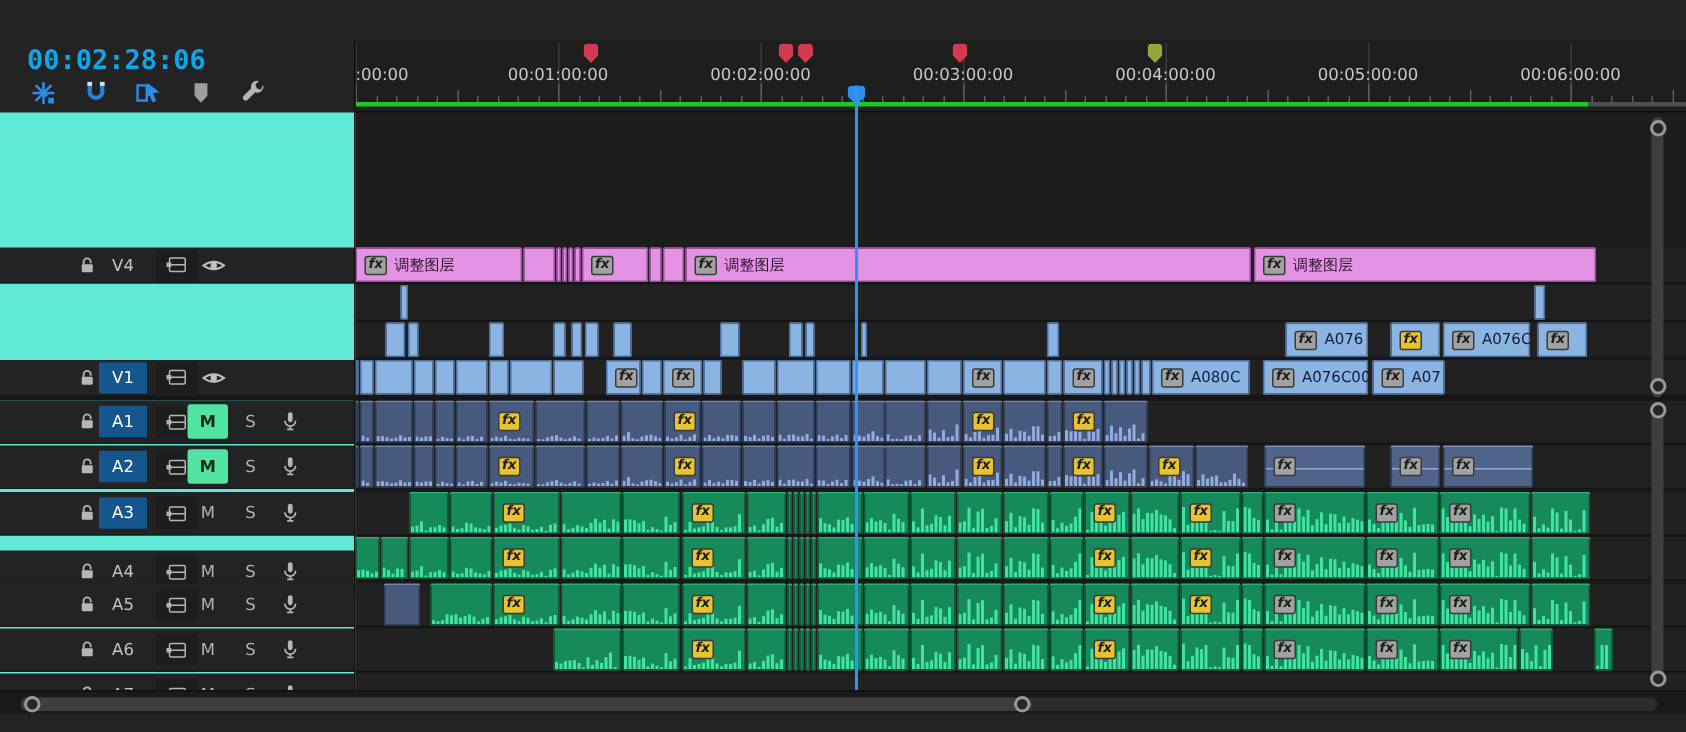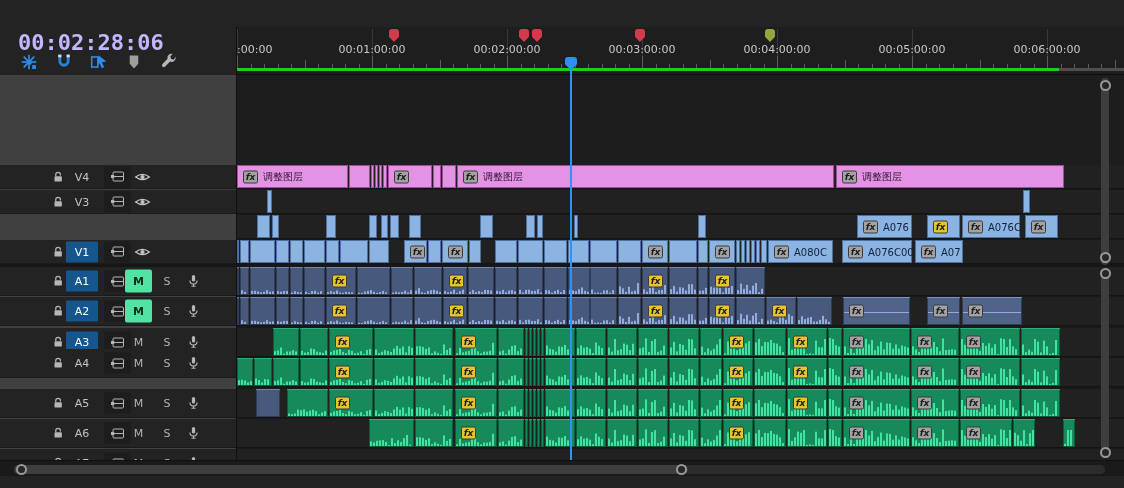--- a/index.html
+++ b/index.html
@@ -7,23 +7,23 @@
        font-family:"DejaVu Sans","Liberation Sans",sans-serif;}
   
   .tabbar{position:absolute;left:0;top:0;width:1124px;height:27px;background:#1c1c1c;
           border-bottom:1px solid #121212;box-sizing:border-box;z-index:4;}
   .tab{position:absolute;top:0;height:25px;display:flex;align-items:center;gap:9px;
        color:#b9b9b9;font-size:12px;padding:0 6px;cursor:default;white-space:nowrap;}
   .tab.active{color:#d8d8d8;border-bottom:2px solid #b5b5b5;}
   .closex{color:#9b9b9b;font-size:12px;}
   .menux{color:#b5b5b5;font-size:13px;}
   
-  .timecode{position:absolute;left:18px;top:30px;color:#c4b5fd;
+  .timecode{position:absolute;left:18px;top:30px;color:#0ea5e9;
             font-family:"DejaVu Sans Mono","Liberation Mono",monospace;
-            font-size:22px;font-weight:bold;letter-spacing:0px;z-index:3;}
+            font-size:18px;font-weight:bold;letter-spacing:0px;z-index:3;}
   .toolbar{position:absolute;left:20px;top:53px;display:flex;gap:17px;align-items:center;z-index:3;}
   .tbico{width:18px;height:18px;display:inline-flex;}
   .tbico svg{width:18px;height:18px;}
   
   .ruler{position:absolute;left:237px;top:27px;width:887px;height:48px;background:#1e1e1e;
          overflow:hidden;border-bottom:1px solid #0d0d0d;box-sizing:border-box;z-index:2;}
   .mgrid{position:absolute;top:2px;width:1px;height:41px;background:#3a3a3a;}
   .rlabel{position:absolute;top:16px;color:#c9c9c9;font-size:11px;white-space:nowrap;}
   .tick{position:absolute;background:#5c5c5c;width:1px;}
   .marker{position:absolute;top:2px;width:10px;height:13px;border-radius:3px 3px 2px 2px;
@@ -43,21 +43,21 @@
        border:1px solid #3a3a3a;border-radius:2px;box-sizing:border-box;
        font-style:italic;font-weight:bold;font-size:9px;line-height:11px;text-align:center;color:#1d1d1d;}
   .fx-y{background:#e7c32f;}
   .fx-g{background:#a2a2a2;}
   .cliplabel{position:absolute;left:26px;top:50%;transform:translateY(-50%);
              font-size:10px;color:#10203a;white-space:nowrap;}
   .k-adj .cliplabel{color:#2c1130;}
   .stline{position:absolute;left:1px;right:1px;top:55%;height:1px;background:#93abdc;}
   .wave{position:absolute;left:1px;bottom:1px;}
   
-  #heads{position:absolute;left:0;top:75px;width:237px;height:385px;background:#404040;overflow:hidden;z-index:2;}
+  #heads{position:absolute;left:0;top:75px;width:237px;height:385px;background:#5eead4;overflow:hidden;z-index:2;}
   .hrow{position:absolute;left:0;width:237px;border-bottom:1px solid #1a1a1a;box-sizing:border-box;background:#232323;}
   .lockw{position:absolute;left:51px;top:50%;transform:translateY(-50%);width:14px;height:15px;}
   .lockw svg{width:14px;height:15px;}
   .tlabel{position:absolute;left:66px;top:50%;transform:translateY(-50%);width:32px;
           text-align:center;font-size:11px;color:#c3c3c3;padding:4px 0;border-radius:1px;}
   .tlabel.on{background:#15568f;color:#ffffff;}
   .patchw{position:absolute;left:104px;top:50%;transform:translateY(-50%);width:27px;height:21px;
           background:#1d1d1d;display:flex;align-items:center;justify-content:center;border-radius:1px;}
   .patchw svg{width:16px;height:16px;}
   .eyew{position:absolute;left:134px;top:50%;transform:translateY(-50%);width:17px;height:17px;}
@@ -2170,38 +2170,20 @@
             <rect x="3" y="3.5" width="10.5" height="9" rx="1" fill="none" stroke="#b6b6b6"></rect>
             <line x1="3" y1="8" x2="13.5" y2="8" stroke="#b6b6b6"></line>
             <rect x="1" y="6.5" width="3.2" height="3" fill="#b6b6b6"></rect>
           </svg>
         </span>
         <span class="eyew"><svg viewBox="0 0 16 16">
             <path d="M1.5 8 Q8 3.2 14.5 8 Q8 12.8 1.5 8 Z" fill="none" stroke="#c2c2c2" stroke-width="1.2"></path>
             <circle cx="8" cy="8" r="2" fill="#c2c2c2"></circle>
           </svg></span>
       </div>
-      <div class="hrow" style="top: 115px; height: 24px;">
-        <span class="lockw"><svg viewBox="0 0 16 16">
-            <path d="M5.4 7.2 V5.3 a2.7 2.7 0 0 1 5.4 0 V6.3" fill="none" stroke="#b6b6b6" stroke-width="1.4"></path>
-            <rect x="4" y="7" width="8.4" height="6.2" rx="1" fill="#b6b6b6"></rect>
-          </svg></span>
-        <div class="tlabel">V3</div>
-        <span class="patchw">
-          <svg viewBox="0 0 16 16">
-            <rect x="3" y="3.5" width="10.5" height="9" rx="1" fill="none" stroke="#b6b6b6"></rect>
-            <line x1="3" y1="8" x2="13.5" y2="8" stroke="#b6b6b6"></line>
-            <rect x="1" y="6.5" width="3.2" height="3" fill="#b6b6b6"></rect>
-          </svg>
-        </span>
-        <span class="eyew"><svg viewBox="0 0 16 16">
-            <path d="M1.5 8 Q8 3.2 14.5 8 Q8 12.8 1.5 8 Z" fill="none" stroke="#c2c2c2" stroke-width="1.2"></path>
-            <circle cx="8" cy="8" r="2" fill="#c2c2c2"></circle>
-          </svg></span>
-      </div>
       <div class="hrow" style="top: 165px; height: 24px;">
         <span class="lockw"><svg viewBox="0 0 16 16">
             <path d="M5.4 7.2 V5.3 a2.7 2.7 0 0 1 5.4 0 V6.3" fill="none" stroke="#b6b6b6" stroke-width="1.4"></path>
             <rect x="4" y="7" width="8.4" height="6.2" rx="1" fill="#b6b6b6"></rect>
           </svg></span>
         <div class="tlabel on">V1</div>
         <span class="patchw">
           <svg viewBox="0 0 16 16">
             <rect x="3" y="3.5" width="10.5" height="9" rx="1" fill="none" stroke="#b6b6b6"></rect>
             <line x1="3" y1="8" x2="13.5" y2="8" stroke="#b6b6b6"></line>
@@ -2272,21 +2254,21 @@
         </span>
         <div class="mbtn">M</div>
         <div class="sbtn">S</div>
         <span class="micw"><svg viewBox="0 0 16 16">
             <rect x="6.3" y="1.5" width="3.4" height="7" rx="1.7" fill="#b6b6b6"></rect>
             <path d="M4.2 7.5 a3.8 3.8 0 0 0 7.6 0" fill="none" stroke="#b6b6b6" stroke-width="1.2"></path>
             <line x1="8" y1="11.3" x2="8" y2="13.2" stroke="#b6b6b6" stroke-width="1.2"></line>
             <line x1="5.8" y1="13.6" x2="10.2" y2="13.6" stroke="#b6b6b6" stroke-width="1.2"></line>
           </svg></span>
       </div>
-      <div class="hrow" style="top: 274px; height: 29px;">
+      <div class="hrow" style="top: 292px; height: 29px;">
         <span class="lockw"><svg viewBox="0 0 16 16">
             <path d="M5.4 7.2 V5.3 a2.7 2.7 0 0 1 5.4 0 V6.3" fill="none" stroke="#b6b6b6" stroke-width="1.4"></path>
             <rect x="4" y="7" width="8.4" height="6.2" rx="1" fill="#b6b6b6"></rect>
           </svg></span>
         <div class="tlabel">A4</div>
         <span class="patchw">
           <svg viewBox="0 0 16 16">
             <rect x="3" y="3.5" width="10.5" height="9" rx="1" fill="none" stroke="#b6b6b6"></rect>
             <line x1="3" y1="8" x2="13.5" y2="8" stroke="#b6b6b6"></line>
             <rect x="1" y="6.5" width="3.2" height="3" fill="#b6b6b6"></rect>

